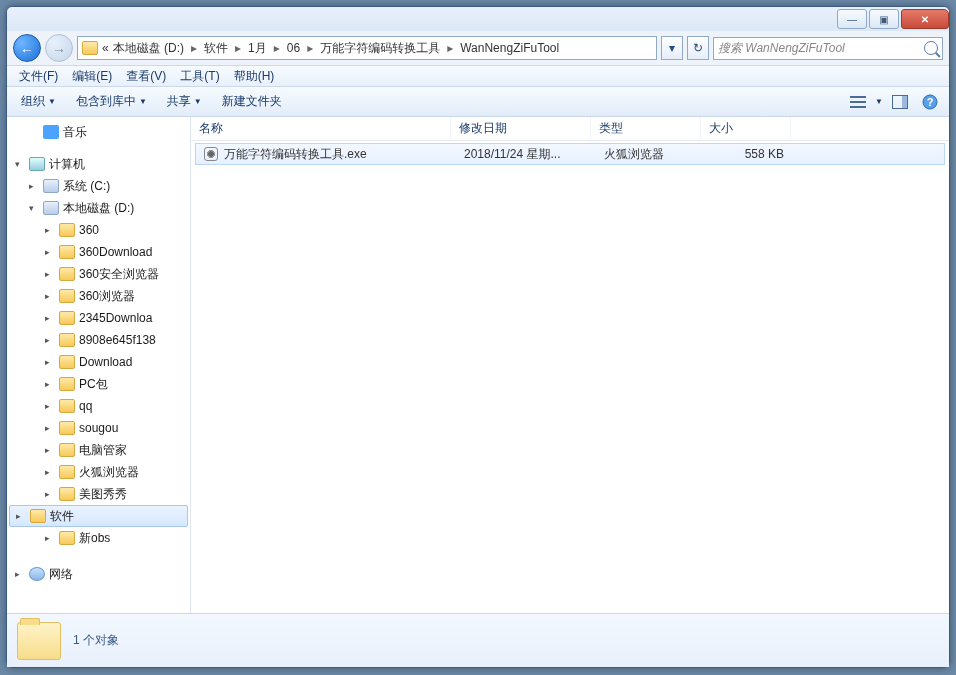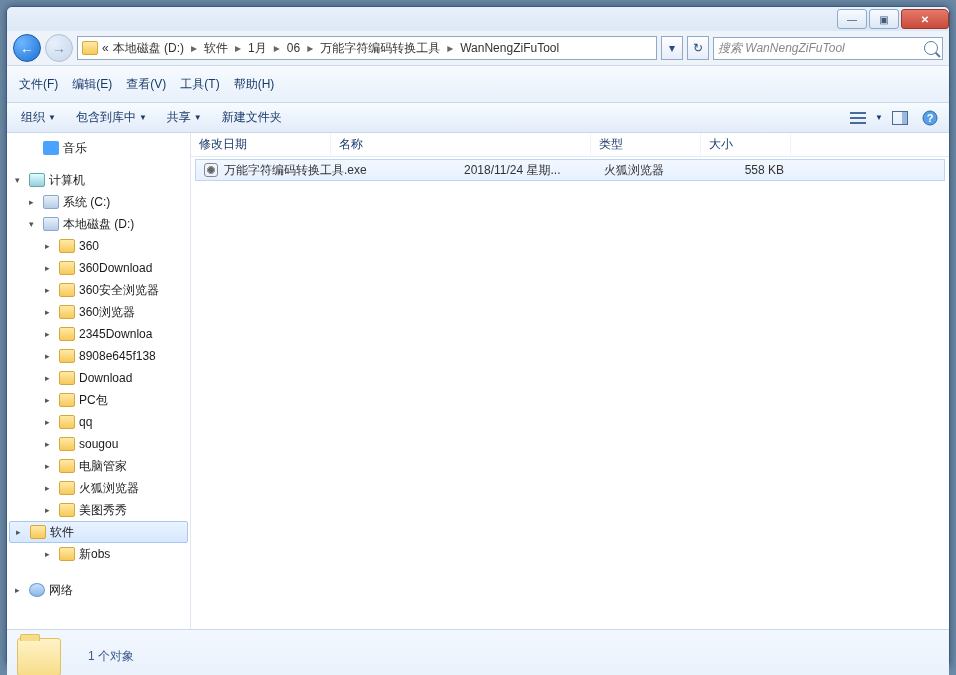--- a/index.html
+++ b/index.html
@@ -15,21 +15,21 @@
   .nav-circle { width:28px; height:28px; border-radius:50%; background: radial-gradient(circle at 30% 30%, #6fb6ff, #1a6fd6); display:flex; align-items:center; justify-content:center; color:#fff; font-size:14px; border:1px solid #1a5aaa;}
   .nav-fwd { background: radial-gradient(circle at 30% 30%, #e8f0fb, #c6d6ea); color:#7a8aa0; border-color:#b0c0d8;}
   .addr-box { flex:1; height:24px; background:#fff; border:1px solid #8fa9c8; display:flex; align-items:center; padding:0 4px; font-size:12px; color:#333; gap:4px; overflow:hidden;}
   .addr-box .folder-ic { width:16px; height:14px; background:linear-gradient(#ffe9a8,#f7c95a); border:1px solid #d6a93a; border-radius:2px;}
   .crumb-sep { color:#666; padding:0 3px;}
   .addr-btn { width:22px; height:24px; border:1px solid #8fa9c8; background:linear-gradient(#fefefe,#e6eefb); display:flex;align-items:center;justify-content:center; color:#2a4a7a;}
   .search-box { width:230px; height:23px; border:1px solid #8fa9c8; background:#fff; display:flex; align-items:center; padding:0 4px; color:#888; font-style:italic;}
   .search-box .mag { margin-left:auto; width:14px;height:14px; border:1.5px solid #5a7aaa; border-radius:50%; position:relative;}
   .search-box .mag::after{content:""; position:absolute; width:6px;height:1.5px;background:#5a7aaa; transform:rotate(45deg); right:-4px; bottom:-1px;}
   
-  .menubar { height:38px; background:linear-gradient(#f7fbff,#e8f0fb); border-top:1px solid #cad8ea; border-bottom:1px solid #cad8ea; display:flex; align-items:center; padding-left:6px; gap:2px;}
+  .menubar { height:22px; background:linear-gradient(#f7fbff,#e8f0fb); border-top:1px solid #cad8ea; border-bottom:1px solid #cad8ea; display:flex; align-items:center; padding-left:6px; gap:2px;}
   .menubar .mi { padding:2px 6px; color:#1a3a6a; cursor:default;}
   
   .toolbar { height:30px; background:linear-gradient(#f7fbff,#e2ecf9); border-bottom:1px solid #cad8ea; display:flex; align-items:center; padding:0 6px; gap:4px;}
   .toolbar .tb { padding:3px 8px; color:#1a3a6a; display:flex;align-items:center; gap:3px;}
   .toolbar .tb .dd{ font-size:8px;}
   .toolbar .spacer{flex:1;}
   .toolbar .icon-btn{ width:26px; height:22px; display:flex;align-items:center;justify-content:center; color:#1a3a6a;}
   .toolbar .icon-btn svg{display:block;}
   
   .body-split { display:flex; height: calc(100% - 24px - 34px - 22px - 30px - 54px); }
@@ -52,21 +52,21 @@
   .row { display:flex; height:22px; align-items:center; }
   .row.sel{ background:linear-gradient(#f3f8ff,#e6f0ff); border:1px solid #bcd6f5; border-radius:0; margin:2px 4px;}
   .row .cell{ padding-left:8px; color:#333;}
   .row .c-name{display:flex;align-items:center;gap:6px;}
   .row .c-size{ text-align:right; padding-right:12px; width:90px; justify-content:flex-end; display:flex;}
   .gear{ width:14px;height:14px; display:inline-block; background:radial-gradient(circle,#666 30%,#999 32%,#999 45%, transparent 46%); border:1px solid #888; border-radius:3px;}
   
   .details { height:54px; border-top:1px solid #cad8ea; background:linear-gradient(#f3f8ff,#e8f0fb); display:flex; align-items:center; padding:4px 10px; gap:12px;}
   .details .big-folder{ width:44px;height:38px; background:linear-gradient(#fff3c8,#f7dd8a); border:1px solid #e0c060; border-radius:3px; position:relative;}
   .details .big-folder::before{content:"";position:absolute;top:-5px;left:2px;width:18px;height:6px;background:#f7dd8a;border:1px solid #e0c060;border-bottom:none;border-radius:2px 2px 0 0;}
-  .details .txt{ color:#3a5a8a;margin-left:15px;}
+  .details .txt{ color:#3a5a8a;}
   a.crumb{ color:#333; text-decoration:none;}
 </style>
 </head>
 <body>
 
 <div class="window">
 
   <div class="titlebar">
     <div class="win-btns">
       <div class="win-btn">—</div>
@@ -248,22 +248,22 @@
       <div style="height:14px"></div>
       <div class="tree-item">
           <span class="exp">▸</span>
           <span class="fic net"></span>
           <span>网络</span>
         </div>
     </div>
 
     <div class="file-pane">
       <div class="cols">
+        <div class="col c-name">名称</div>
         <div class="col c-date">修改日期</div>
-        <div class="col c-name">名称</div>
         <div class="col c-type">类型</div>
         <div class="col c-size">大小</div>
       </div>
       <div class="row sel">
         <div class="cell c-name">
           <span class="gear"></span>
           <span>万能字符编码转换工具.exe</span>
         </div>
         <div class="cell c-date">2018/11/24 星期...</div>
         <div class="cell c-type">火狐浏览器</div>

